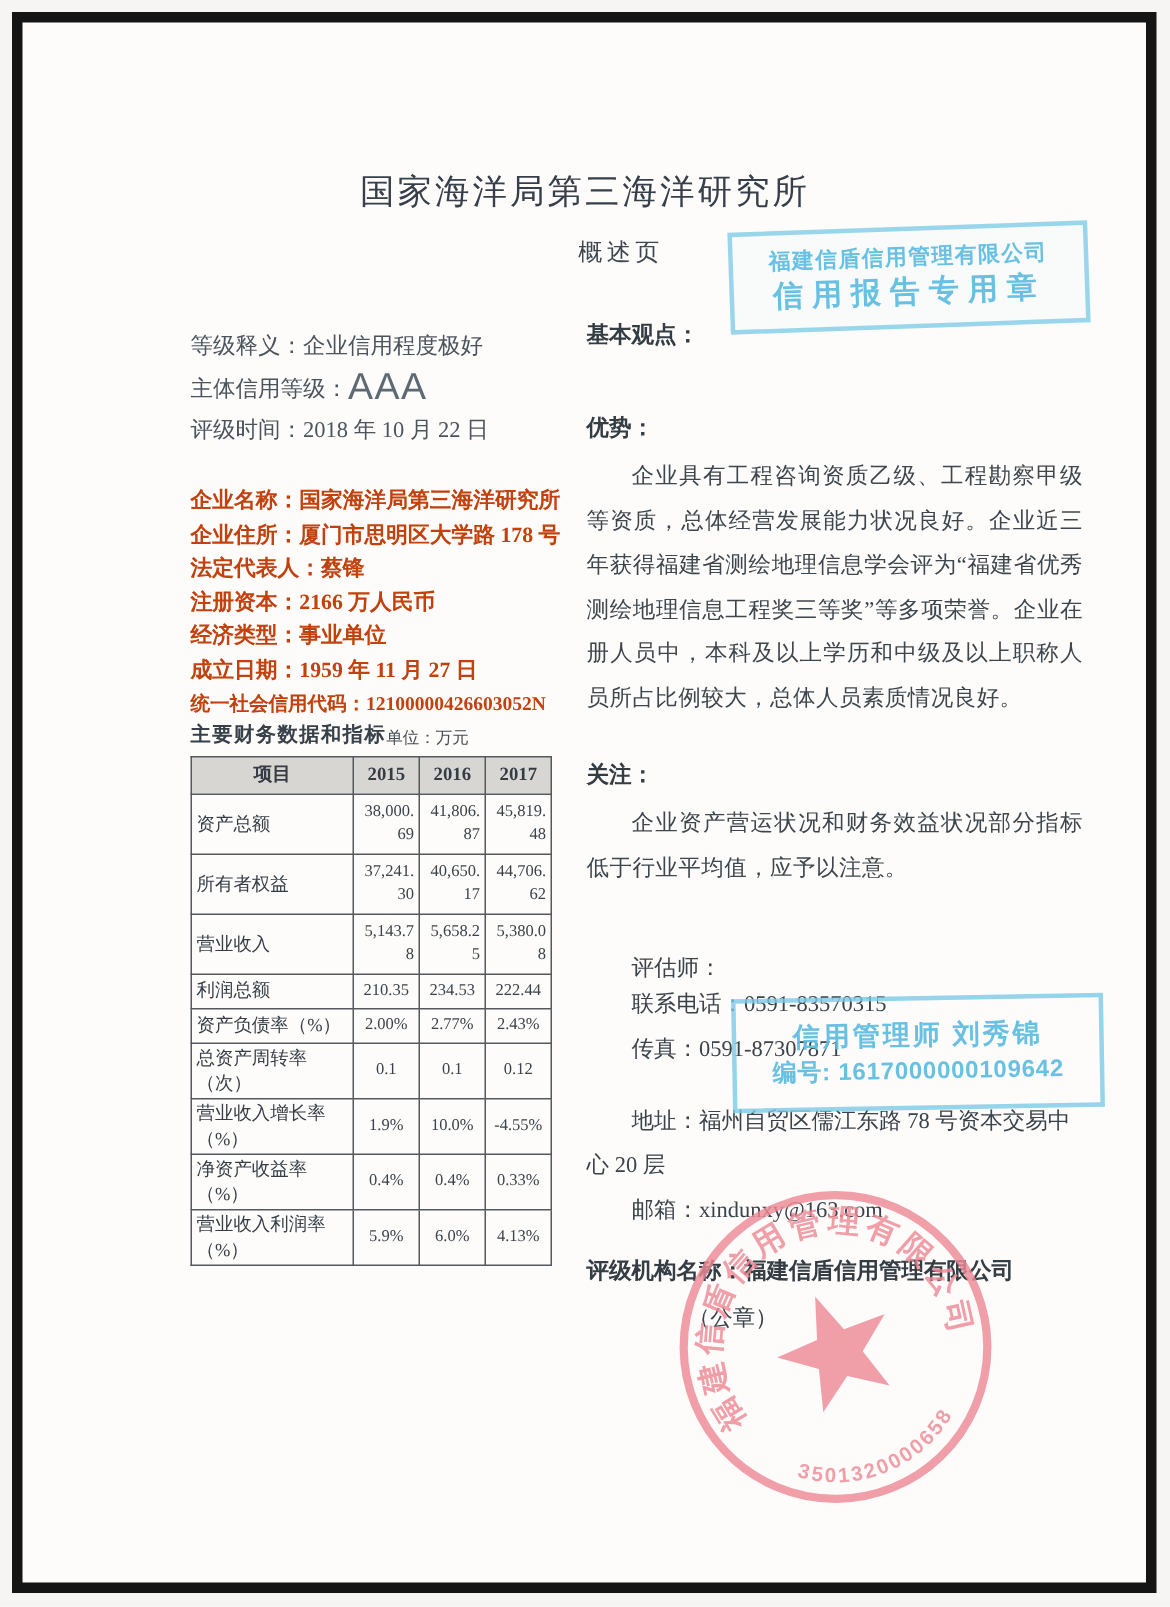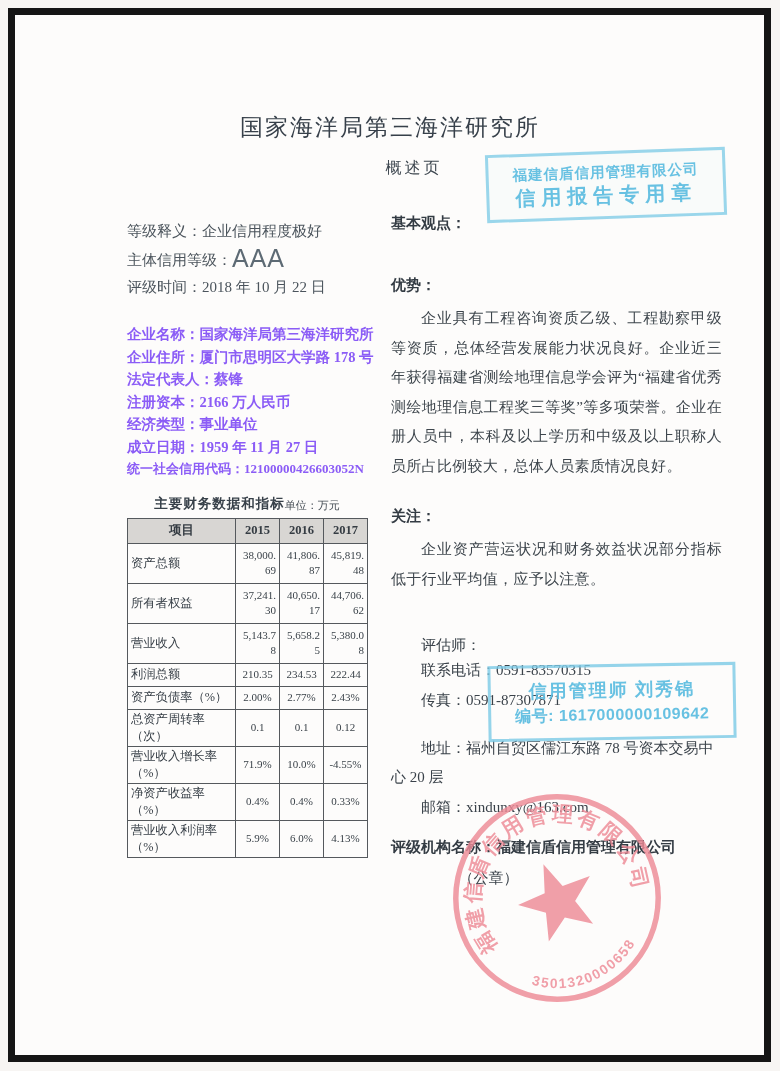--- a/index.html
+++ b/index.html
@@ -28,24 +28,24 @@
   }
   
   .left-col{position:absolute;left:127px;top:218px;width:254px;}
   .rating-line{font-size:15px;line-height:27px;color:#4b545c;white-space:nowrap;}
   .rating-line .lbl{color:#4b545c;}
   .grade-value{
     font-family:"Liberation Sans","DejaVu Sans",sans-serif;
     font-size:25px;color:#5d6a74;letter-spacing:1px;vertical-align:-2px;
   }
   .company-block{margin-top:22px;}
-  .company-row{font-size:14.5px;line-height:22.5px;font-weight:bold;color:#8b5cf6;white-space:nowrap;}
+  .company-row{font-size:14.5px;line-height:22.5px;font-weight:bold;color:#c2410c;white-space:nowrap;}
   .company-row.small{font-size:13px;}
   
-  .fin-head{display:flex;justify-content:center;align-items:flex-end;width:240px;margin-top:14px;margin-bottom:5px;}
+  .fin-head{display:flex;justify-content:flex-start;align-items:flex-end;width:240px;margin-bottom:5px;}
   .fin-title{font-size:13.5px;font-weight:bold;color:#38414a;letter-spacing:1px;}
   .fin-unit{font-size:11px;color:#444c54;}
   table.fin{width:240px;border-collapse:collapse;table-layout:fixed;}
   table.fin th,table.fin td{border:1px solid #55595d;padding:1px 3px;}
   table.fin thead th{
     background:#d8d6d3;font-size:12.5px;font-weight:bold;height:22px;color:#353c43;
   }
   table.fin col.c-label{width:108px;}
   table.fin col.c-year{width:44px;}
   td.cell-label{font-size:12.3px;color:#353d45;}
@@ -198,21 +198,21 @@
           <td class="cell-value">2.43%</td>
         </tr>
         <tr class="row-std">
           <td class="cell-label">总资产周转率（次）</td>
           <td class="cell-value">0.1</td>
           <td class="cell-value">0.1</td>
           <td class="cell-value">0.12</td>
         </tr>
         <tr class="row-std">
           <td class="cell-label">营业收入增长率（%）</td>
-          <td class="cell-value">71.9%</td>
+          <td class="cell-value">1.9%</td>
           <td class="cell-value">10.0%</td>
           <td class="cell-value">-4.55%</td>
         </tr>
         <tr class="row-std">
           <td class="cell-label">净资产收益率（%）</td>
           <td class="cell-value">0.4%</td>
           <td class="cell-value">0.4%</td>
           <td class="cell-value">0.33%</td>
         </tr>
         <tr class="row-std">

